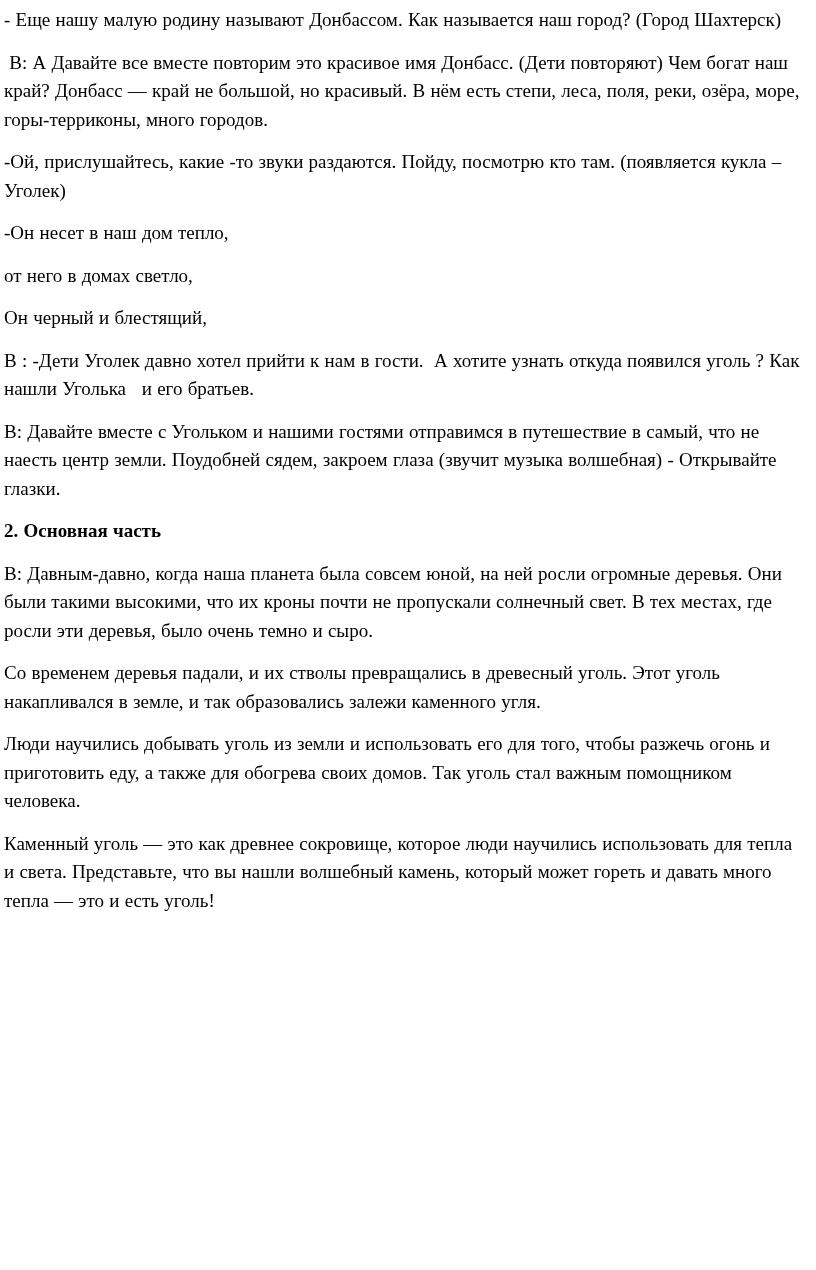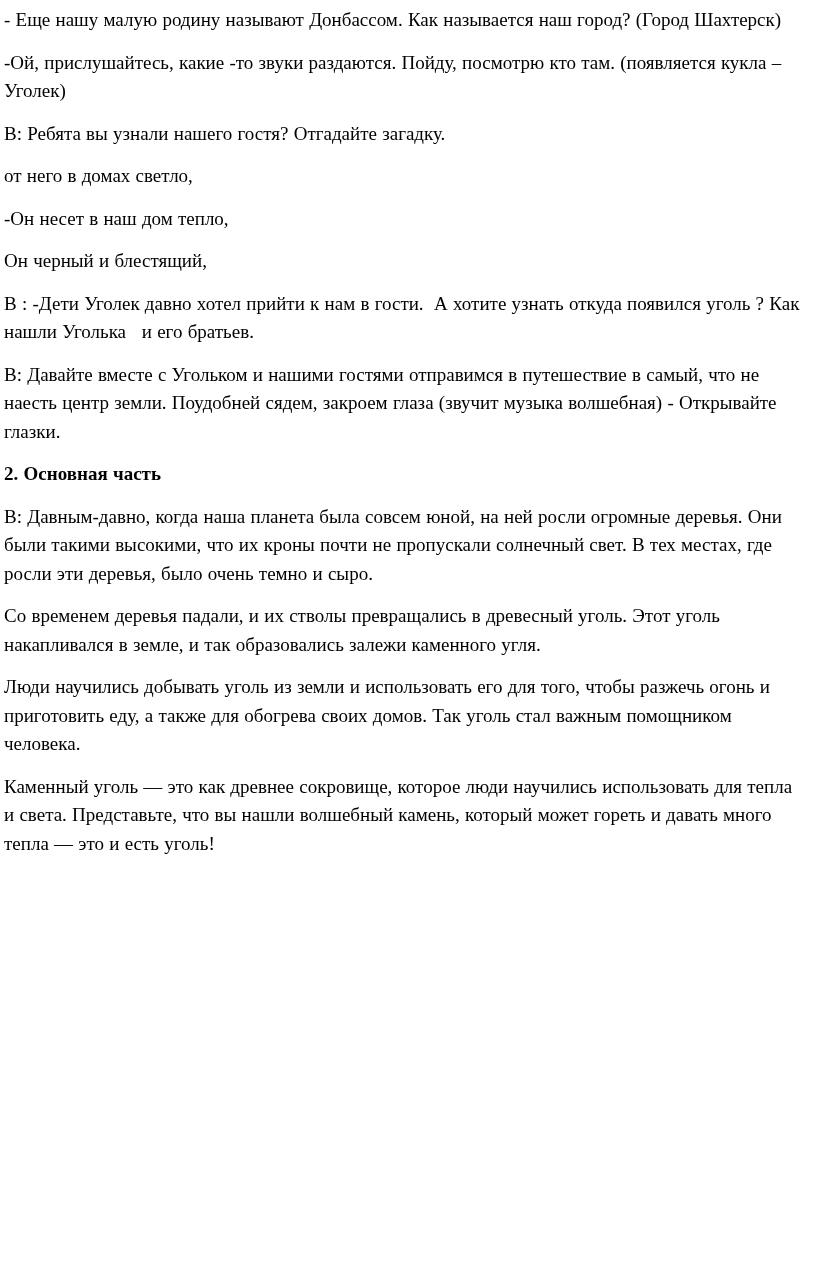--- a/index.html
+++ b/index.html
@@ -32,24 +32,24 @@
   .para.bold {
     font-weight: bold;
     font-family: Liberation Serif, serif;
   }
 </style>
 </head>
 <body>
 
 <div class="page">
   <p class="para">- Еще нашу малую родину называют Донбассом. Как называется наш город? (Город Шахтерск)</p>
+  <p class="para"> В: А Давайте все вместе повторим это красивое имя Донбасс. (Дети повторяют) Чем богат наш край? Донбасс — край не большой, но красивый. В нём есть степи, леса, поля, реки, озёра, море, горы-терриконы, много городов.</p>
   <p class="para">-Ой, прислушайтесь, какие -то звуки раздаются. Пойду, посмотрю кто там. (появляется кукла – Уголек)</p>
-  <p class="para">В: Ребята вы узнали нашего гостя? Отгадайте загадку.</p>
+  <p class="para">-Он несет в наш дом тепло,</p>
   <p class="para">от него в домах светло,</p>
-  <p class="para">-Он несет в наш дом тепло,</p>
   <p class="para">Он черный и блестящий,</p>
   <p class="para">В : -Дети Уголек давно хотел прийти к нам в гости.  А хотите узнать откуда появился уголь ? Как  нашли Уголька   и его братьев.</p>
   <p class="para">В: Давайте вместе с Угольком и нашими гостями отправимся в путешествие в самый, что не наесть центр земли. Поудобней сядем, закроем глаза (звучит музыка волшебная) - Открывайте глазки.</p>
   <p class="para bold">2. Основная часть</p>
   <p class="para">В: Давным-давно, когда наша планета была совсем юной, на ней росли огромные деревья. Они были такими высокими, что их кроны почти не пропускали солнечный свет. В тех местах, где росли эти деревья, было очень темно и сыро.</p>
   <p class="para">Со временем деревья падали, и их стволы превращались в древесный уголь. Этот уголь накапливался в земле, и так образовались залежи каменного угля.</p>
   <p class="para">Люди научились добывать уголь из земли и использовать его для того, чтобы разжечь огонь и приготовить еду, а также для обогрева своих домов. Так уголь стал важным помощником человека.</p>
   <p class="para">Каменный уголь — это как древнее сокровище, которое люди научились использовать для тепла и света. Представьте, что вы нашли волшебный камень, который может гореть и давать много тепла — это и есть уголь!</p>
 </div>
 

